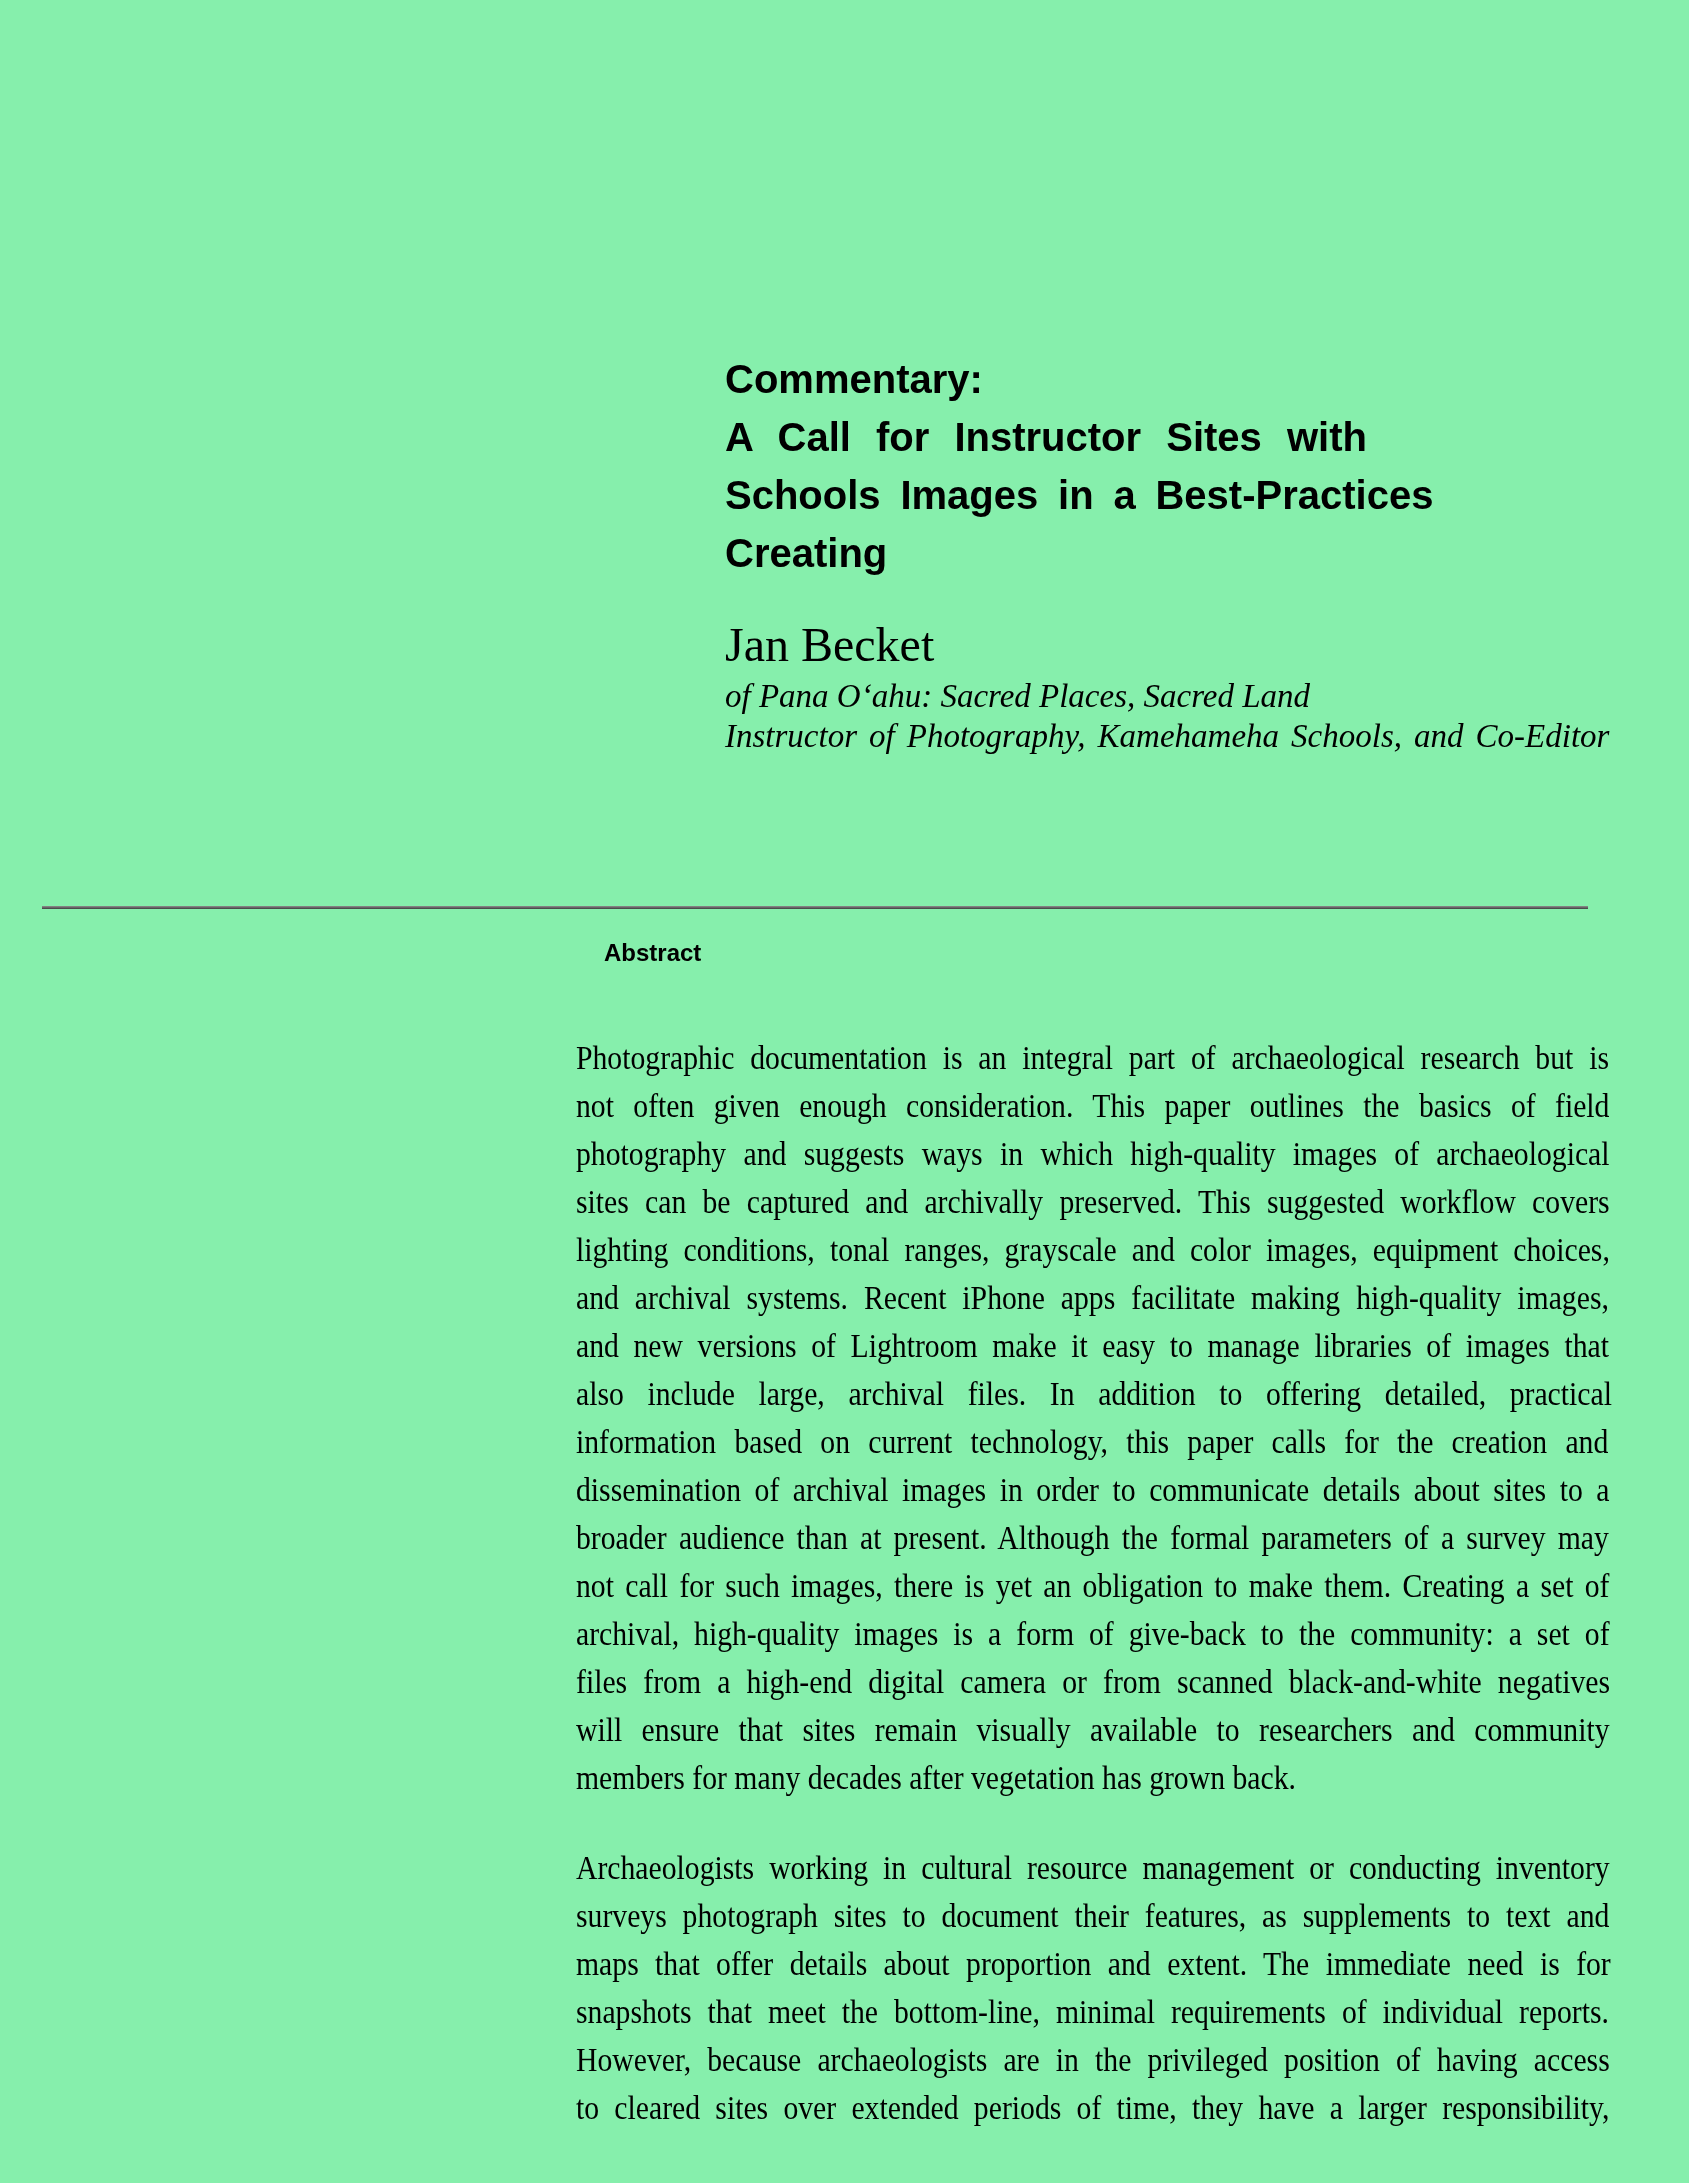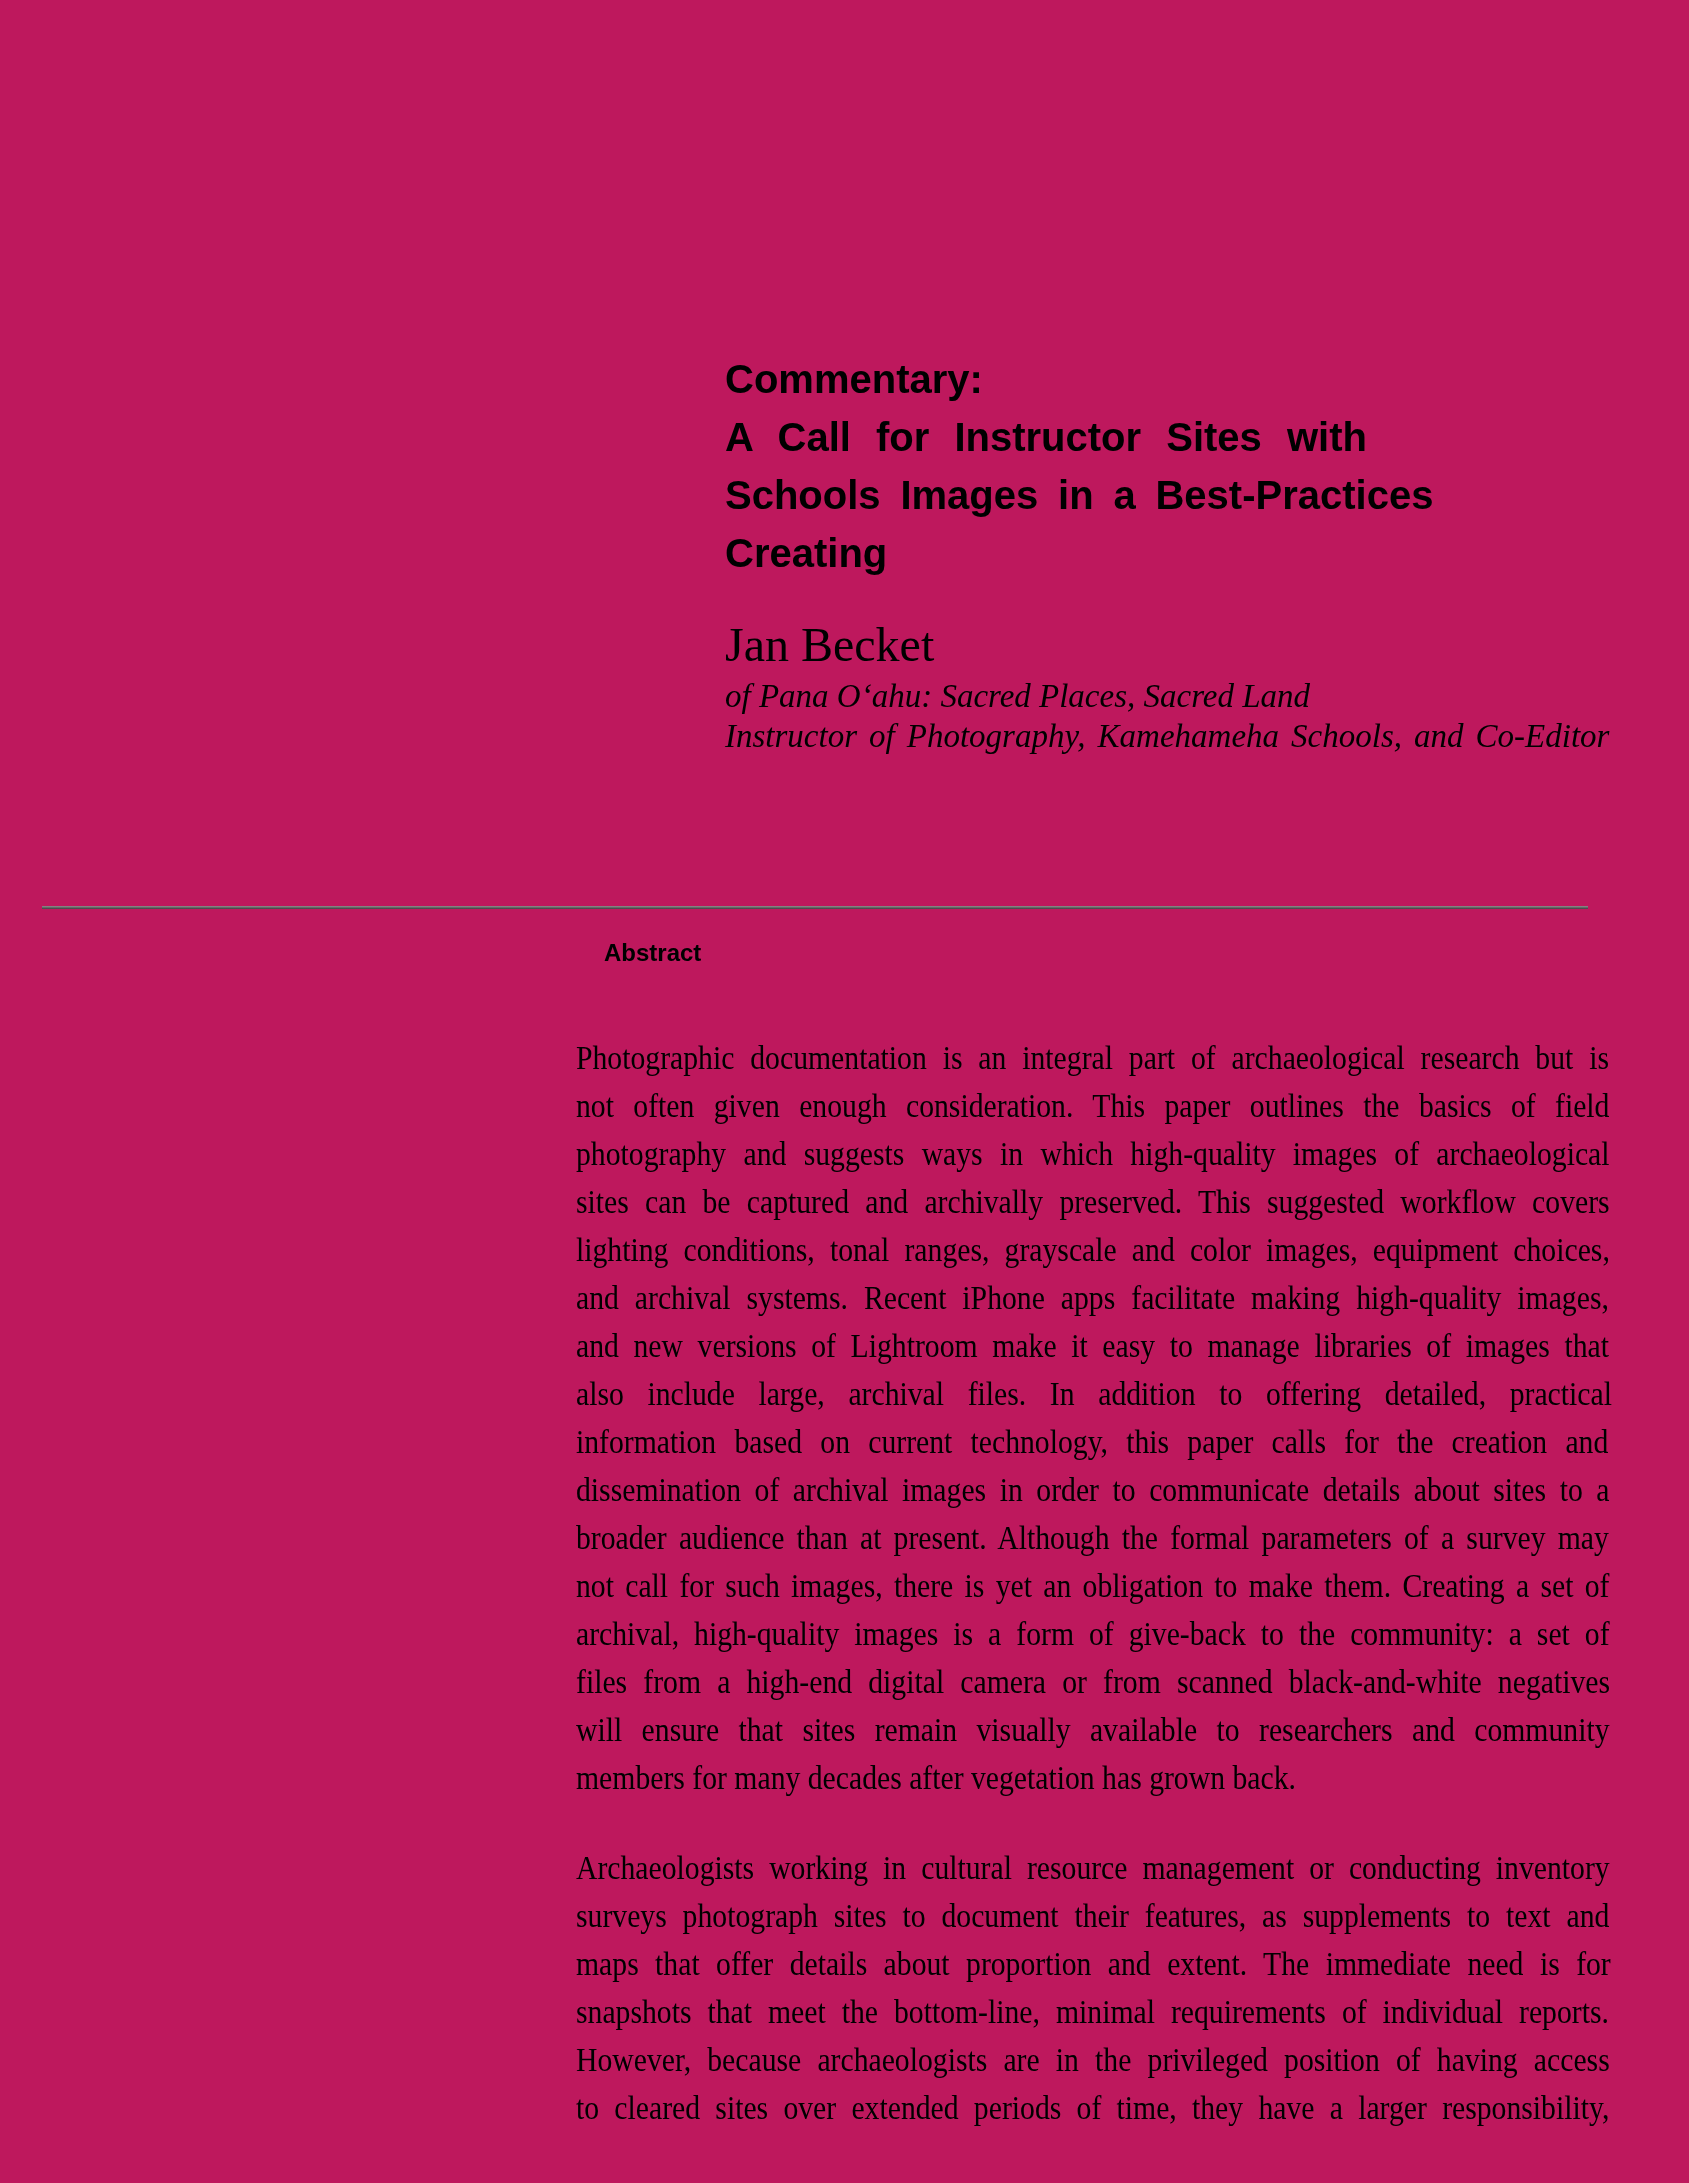--- a/index.html
+++ b/index.html
@@ -1,20 +1,20 @@
 <!DOCTYPE html>
 <html style="font-size:11.5px"><head>
 <meta charset="utf-8">
 <style>
   html, body { margin: 0; padding: 0; background: #ffffff; }
   .page {
     position: relative;
     width: 1690px;
     height: 2183px;
-    background: #be185d;
+    background: #86efac;
     color: #000000;
     font-family: "Liberation Serif", serif;
     overflow: hidden;
   }
   .title-block {
     position: absolute;
     left: 725px;
     top: 350px;
     width: 705px;
     font-family: "Liberation Sans", sans-serif;

